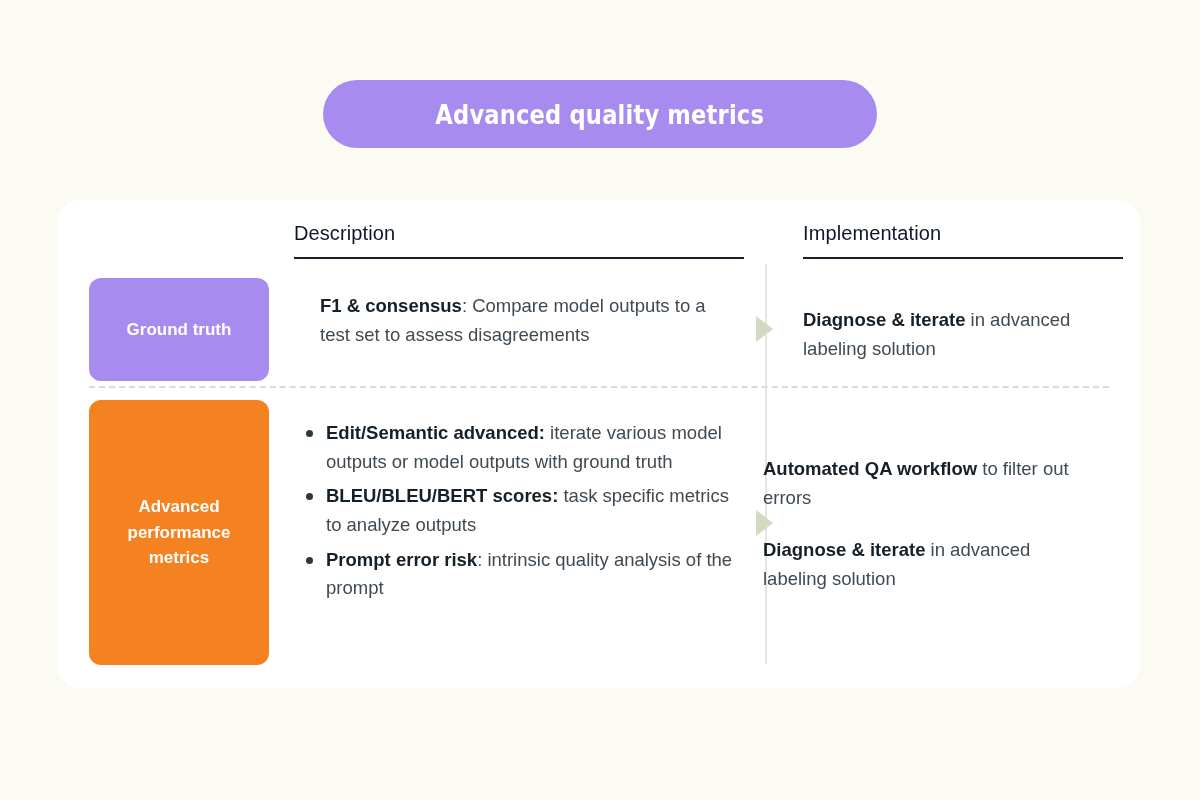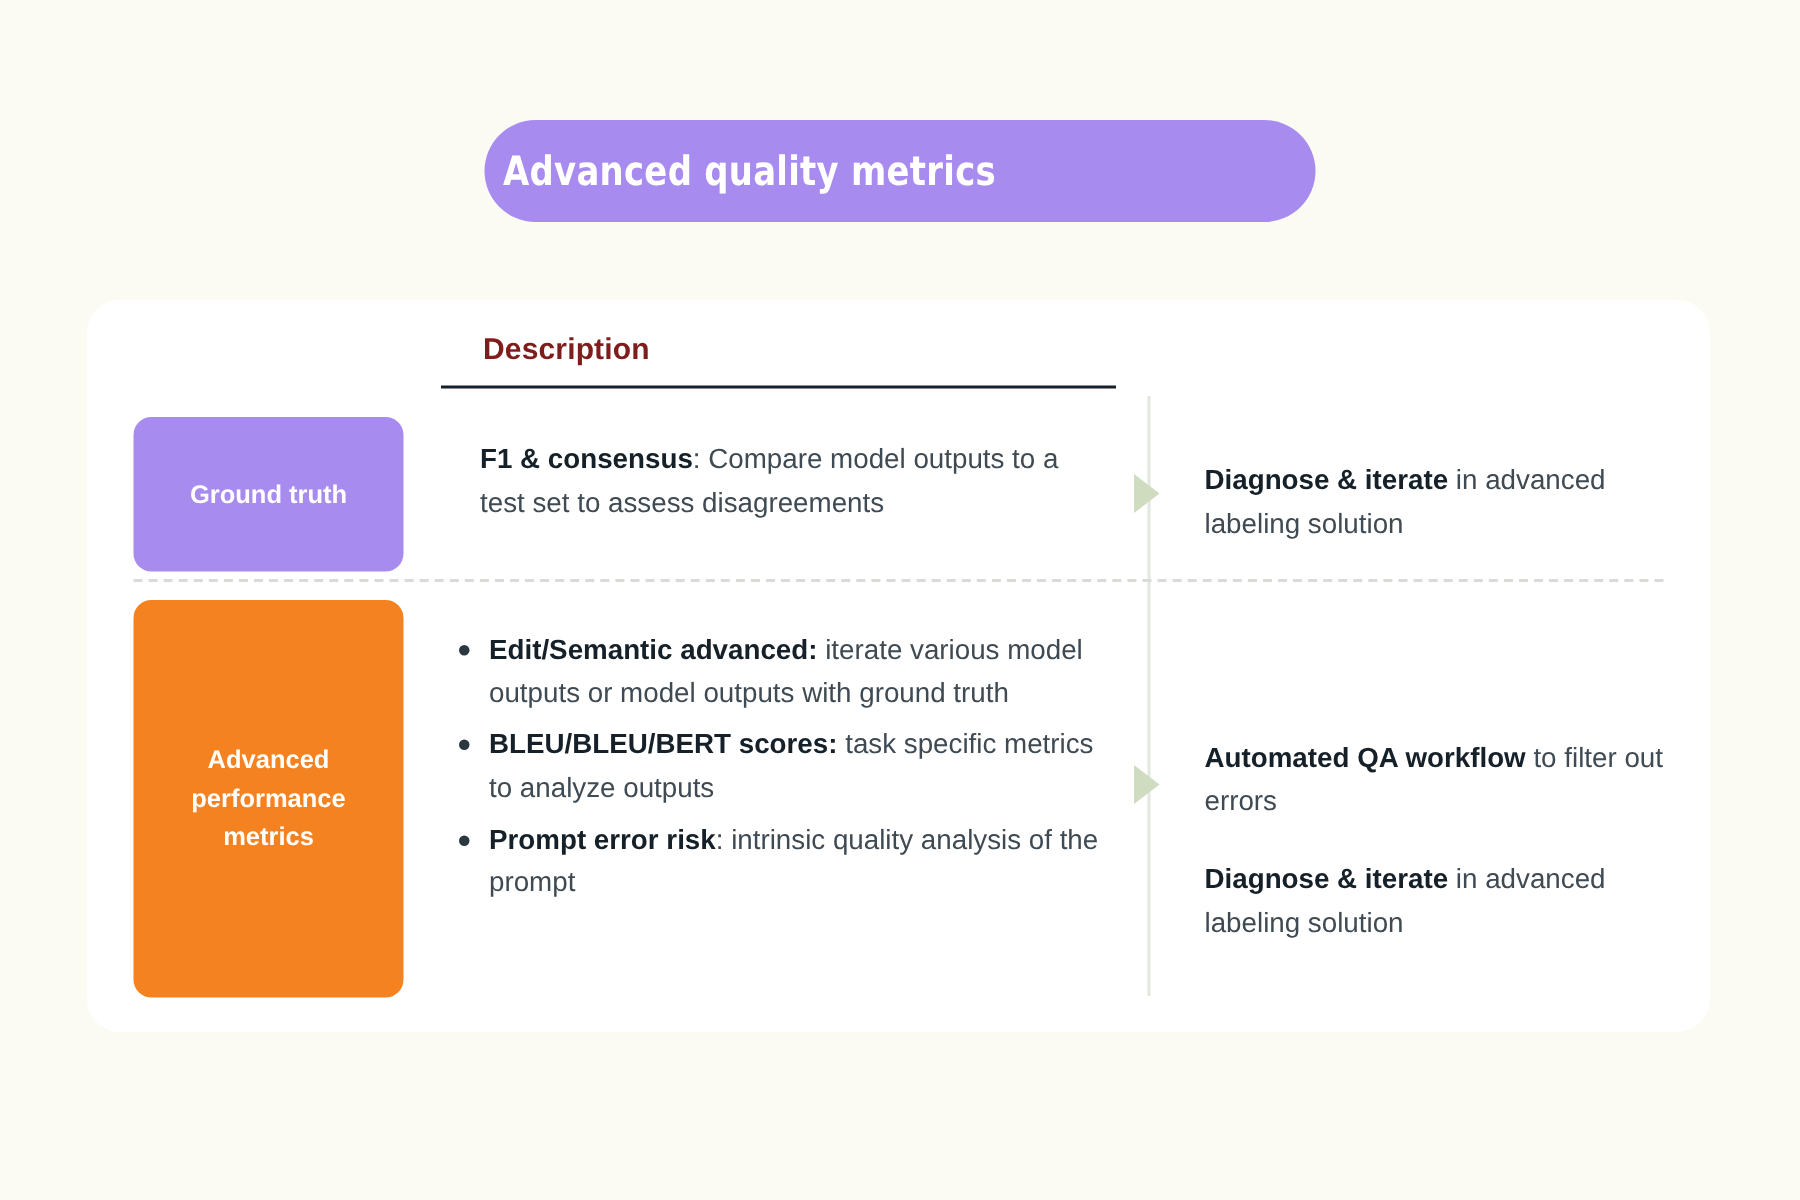--- a/index.html
+++ b/index.html
@@ -24,20 +24,21 @@
   .title-pill {
     position: absolute;
     left: 323px;
     top: 80px;
     width: 554px;
     height: 68px;
     background: #a78bef;
     border-radius: 34px;
     display: flex;
     align-items: center;
+    justify-content: center;
   }
   .title-pill-label {
     color: #ffffff;
     font-size: 27px;
     font-weight: bold;
     letter-spacing: 0.2px;
     font-family: "Liberation Sans Narrow", "DejaVu Sans Condensed", "Liberation Sans", sans-serif;
     transform: scaleX(0.93);
   }
 
@@ -56,25 +57,24 @@
   .head {
     position: absolute;
     top: 22px;
   }
   .head-desc { left: 236px; width: 450px; }
   .head-impl { left: 745px; width: 320px; }
 
   .head-label {
     display: block;
     font-size: 20px;
-    color: #7f1d1d;
-    font-weight: bold;
+    color: #0f172a;
+    font-weight: normal;
     padding-bottom: 12px;
     letter-spacing: 0.1px;
-    margin-left: 28px;
   }
   .head-rule {
     display: block;
     height: 2px;
     background: #15202b;
     width: 100%;
   }
 
   
   .vdivider {
@@ -139,21 +139,21 @@
   .cell {
     position: absolute;
     box-sizing: border-box;
     color: #3f4a52;
     font-size: 18.5px;
     line-height: 1.55;
   }
   .cell-desc-1 { left: 262px; top: 22px;  width: 400px; }
   .cell-impl-1 { left: 745px; top: 36px;  width: 330px; }
   .cell-desc-2 { left: 246px; top: 24px;  width: 430px; }
-  .cell-impl-2 { left: 745px; top: 60px;  width: 330px; margin-top: 36px; }
+  .cell-impl-2 { left: 705px; top: 60px;  width: 330px; }
 
   .cell b, .cell strong {
     color: #152028;
     font-weight: bold;
   }
   .cell p {
     margin: 0 0 24px 0;
   }
   .cell p:last-child { margin-bottom: 0; }
 
@@ -200,20 +200,24 @@
     <span class="title-pill-label">Advanced quality metrics</span>
   </div>
 
   <div class="card">
 
     <div class="head head-desc">
       <span class="head-label">Description</span>
       <span class="head-rule"></span>
     </div>
 
+    <div class="head head-impl">
+      <span class="head-label">Implementation</span>
+      <span class="head-rule"></span>
+    </div>
 
     <div class="vdivider"></div>
 
     <div class="row-sep"></div>
 
     <div class="row row-1">
 
       <div class="badge badge-ground">
         <span>Ground truth</span>
       </div>

